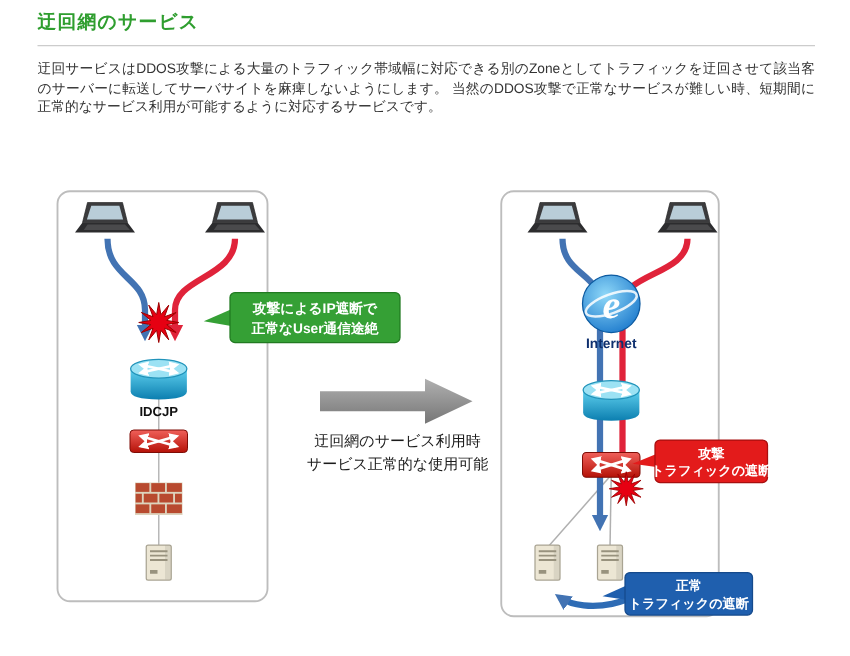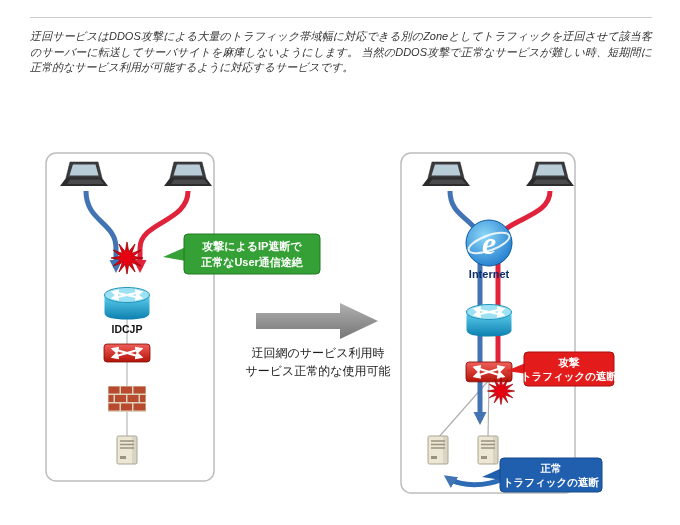--- a/index.html
+++ b/index.html
@@ -9,34 +9,34 @@
   }
   .header { position:absolute; left:30px; top:8px; width:622px; }
   .page-title {
     color:var(--title-green,#2f9e2f);
     font-size:15px; font-weight:bold; letter-spacing:1px; display:block;
   }
   .rule { border:none; border-top:1px solid #cccccc; margin:9px 0 0 0; }
   .desc {
     margin-top:11px; font-size:11px; line-height:15.5px; color:#333333;
     text-align:justify;
-    font-style:italic;
   }
   svg.diagram { position:absolute; left:0; top:0; }
   .co-text  { font-family:"Liberation Sans","DejaVu Sans",sans-serif; font-size:11px; font-weight:bold; fill:#ffffff; text-anchor:middle; }
   .co-text-s{ font-family:"Liberation Sans","DejaVu Sans",sans-serif; font-size:10.5px; font-weight:bold; fill:#ffffff; text-anchor:middle; }
   .mid-text { font-family:"Liberation Sans","DejaVu Sans",sans-serif; font-size:12px; fill:#1b1b1b; text-anchor:middle; }
   .dev-label{ font-family:"Liberation Sans","DejaVu Sans",sans-serif; font-size:10.5px; font-weight:bold; fill:#111111; text-anchor:middle; }
   .inet-label{ font-family:"Liberation Sans","DejaVu Sans",sans-serif; font-size:11px; font-weight:bold; fill:#0e2f6e; text-anchor:middle; }
   .e-glyph { font-family:"Liberation Serif","DejaVu Serif",serif; font-size:32px; font-style:italic; font-weight:bold; fill:#ffffff; text-anchor:middle; }
 </style>
 </head>
 <body>
 
 <div class="header">
+  <span class="page-title">迂回網のサービス</span>
   <hr class="rule">
   <div class="desc">迂回サービスはDDOS攻撃による大量のトラフィック帯域幅に対応できる別のZoneとしてトラフィックを迂回させて該当客のサーバーに転送してサーバサイトを麻痺しないようにします。 当然のDDOS攻撃で正常なサービスが難しい時、短期間に正常的なサービス利用が可能するように対応するサービスです。</div>
 </div>
 
 <svg class="diagram" width="680" height="525" viewBox="0 0 680 525" xmlns="http://www.w3.org/2000/svg">
   <defs>
     <linearGradient id="gradRouter" x1="0" y1="0" x2="0" y2="1">
       <stop offset="0" stop-color="#5fd0ee"></stop>
         <stop offset="1" stop-color="#0c7fb0"></stop>
     </linearGradient>

